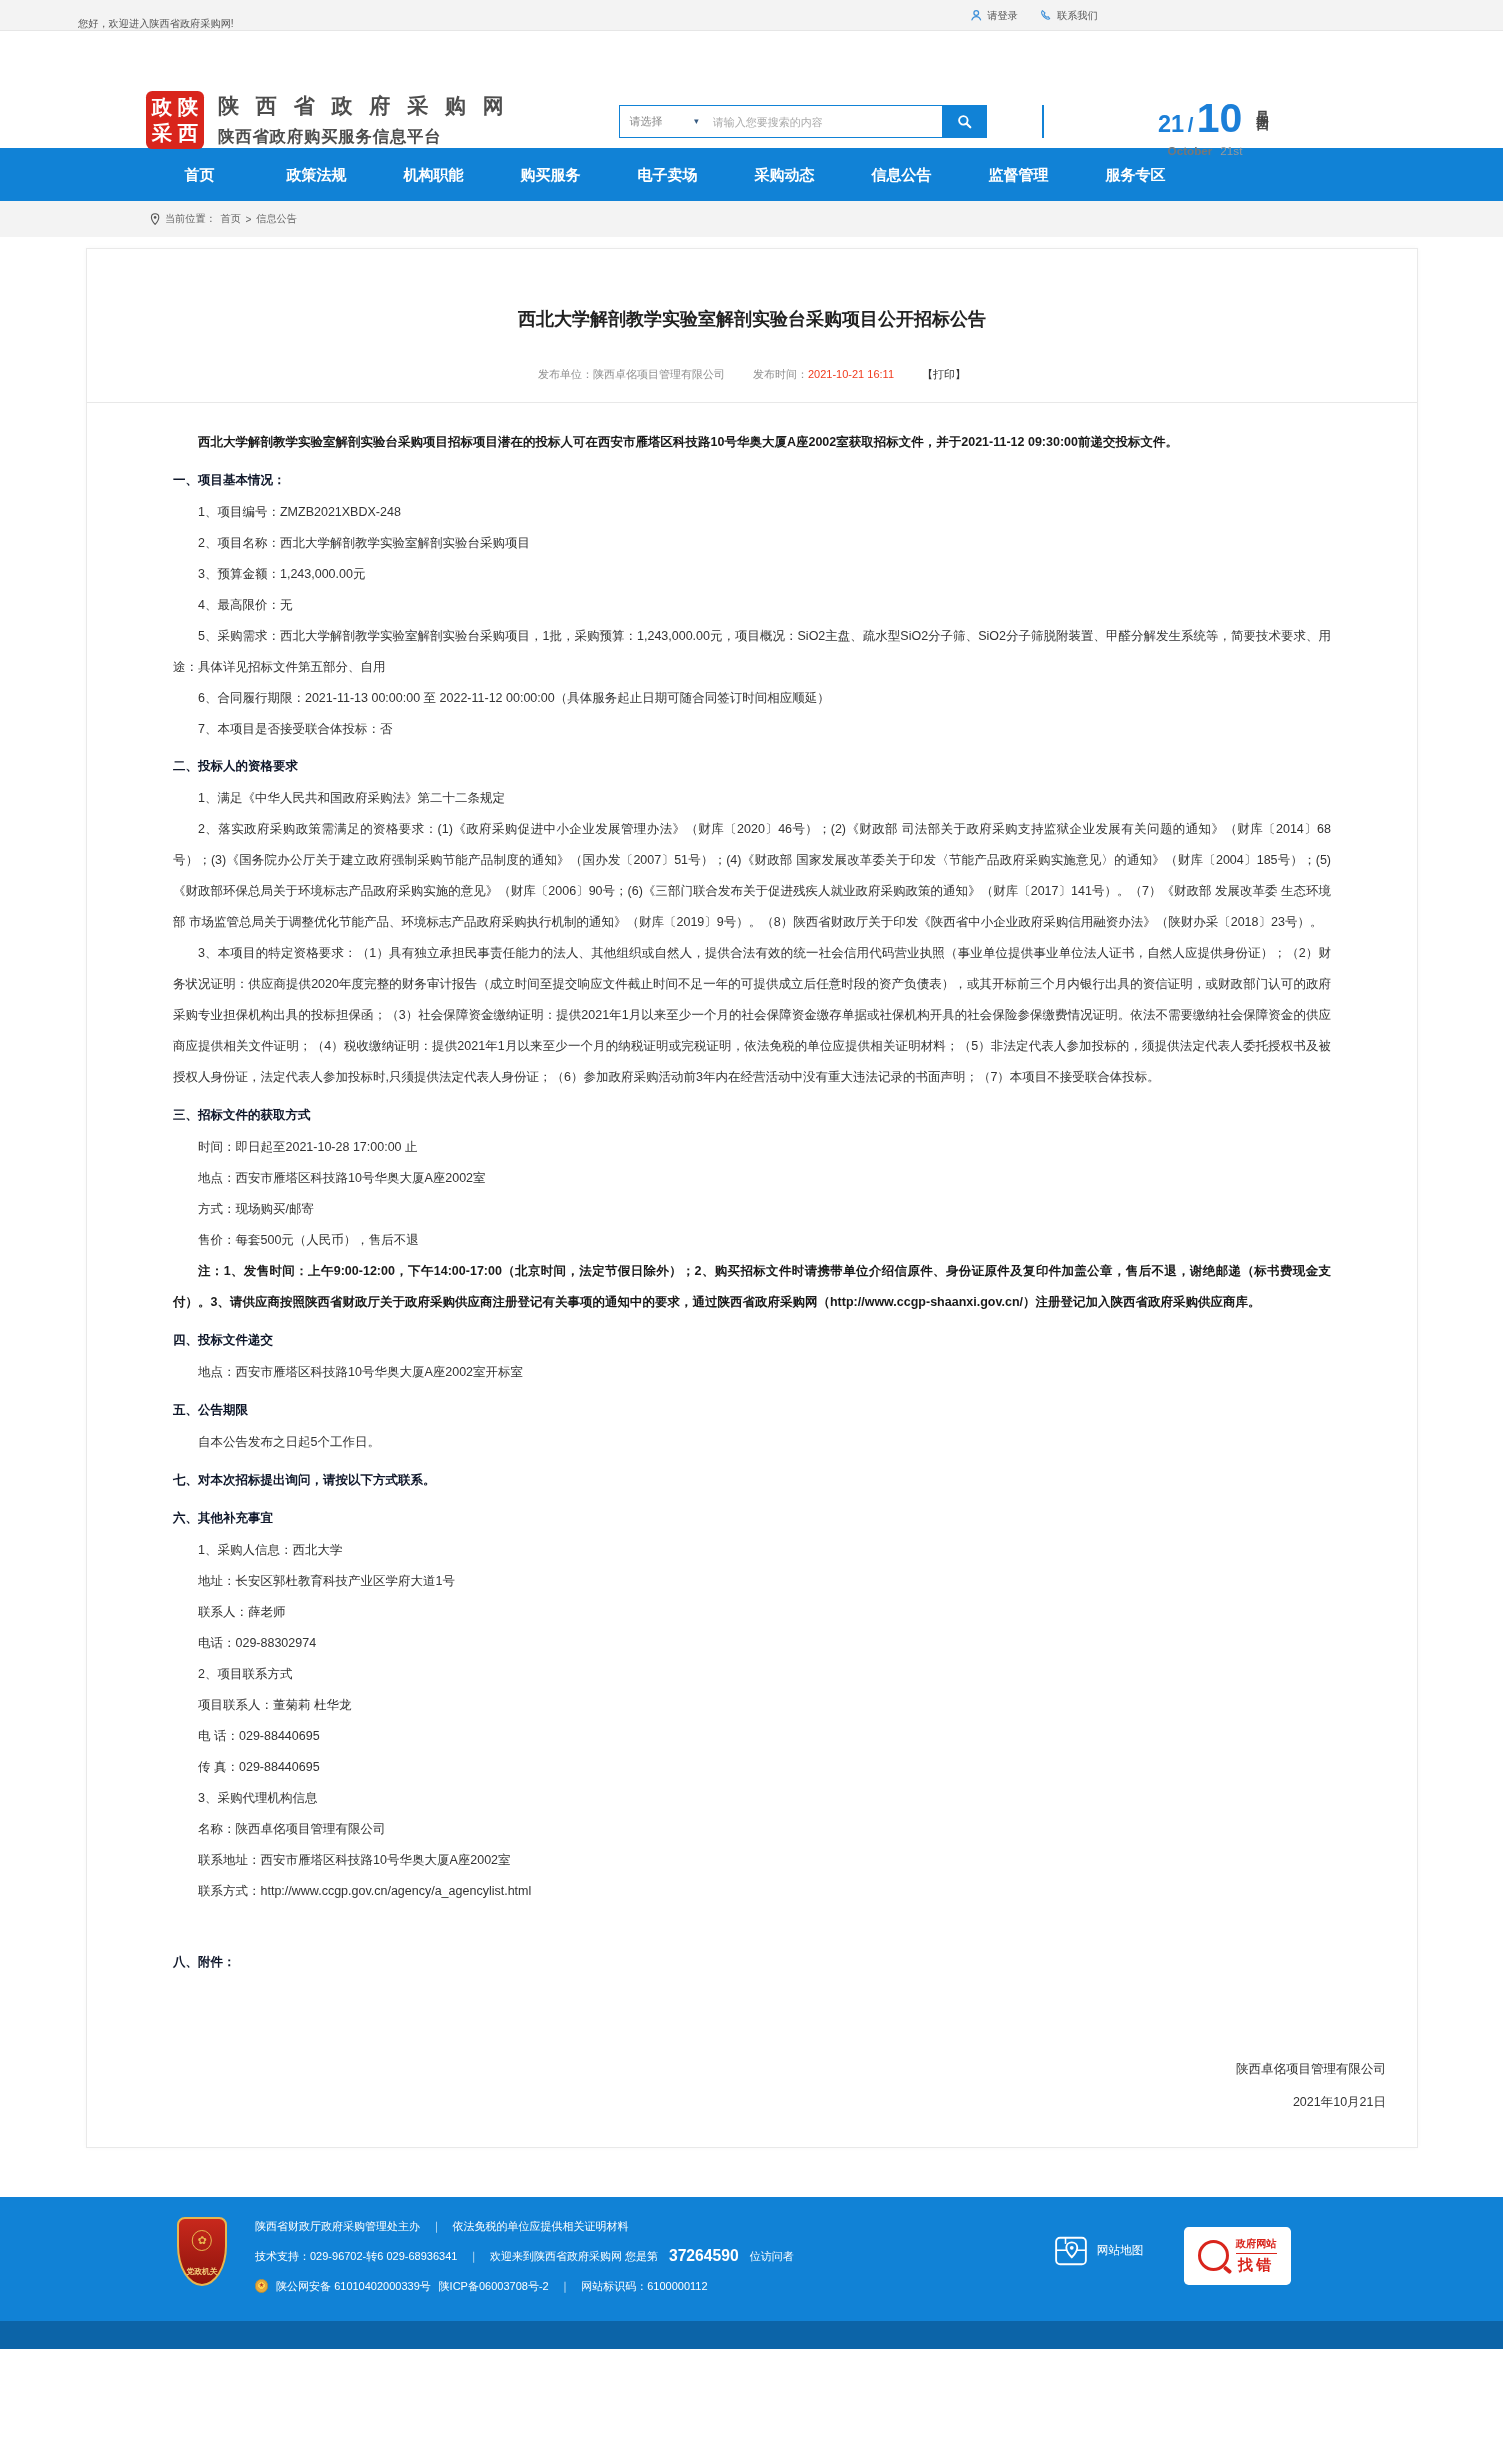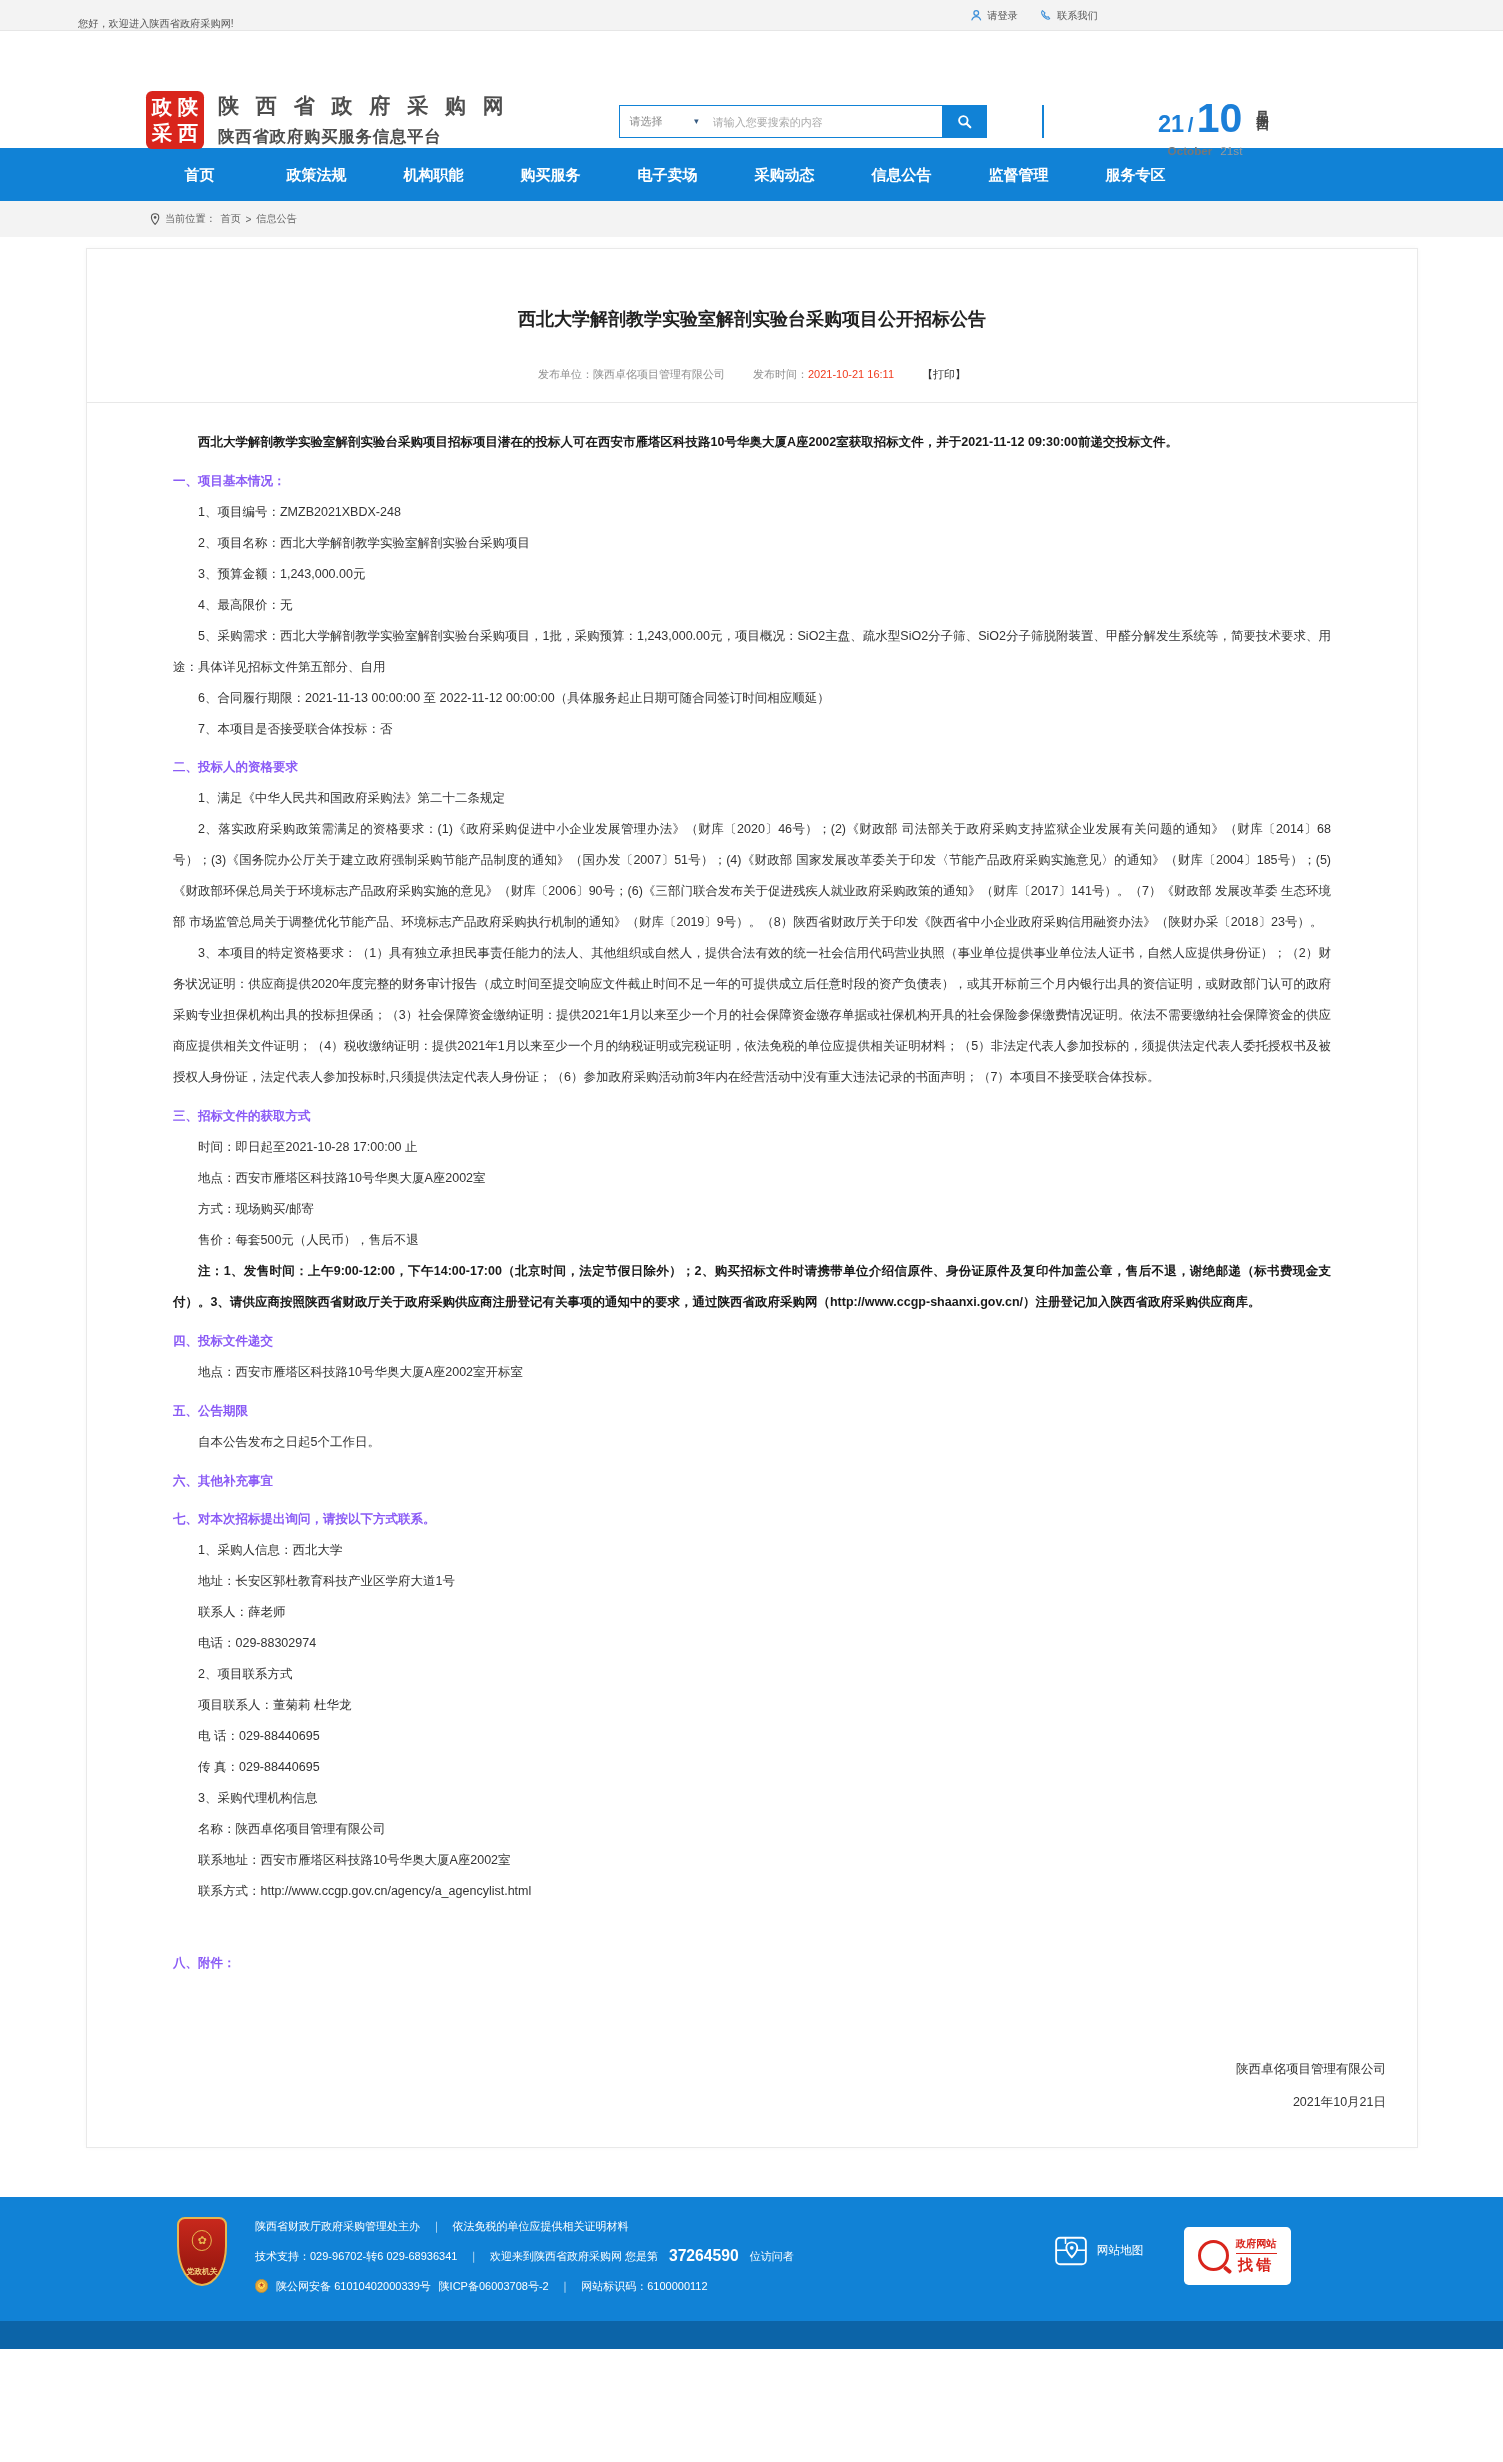--- a/index.html
+++ b/index.html
@@ -51,21 +51,21 @@
   .main-wrap { background:#fff; padding:11px 0 49px 0; }
   .card { width:1332px; margin:0 auto; background:#fff; border:0.8px solid #e9e9e9; box-shadow:0 0 4.7px rgba(0,0,0,.03); }
   .card-head { padding:58px 86px 20.4px 86px; border-bottom:0.8px solid #e8e8e8; }
   .art-title { text-align:center; font-size:18px; font-weight:bold; color:#222; }
   .art-meta { margin-top:36px; text-align:center; font-size:11px; color:#8f8f8f; }
   .art-meta .seg { margin:0 12.5px; }
   .art-meta .red { color:#f03b1d; }
   .art-meta .print { color:#333; cursor:pointer; }
   .card-body { padding:23.5px 86px 23.5px 86px; }
   .para { font-size:12.5px; color:#333; line-height:31px; text-indent:2em; margin:0; text-align:justify; }
-  .para.heading { font-weight:bold; color:#8b5cf6; text-indent:0; margin-top:7.8px; }
+  .para.heading { font-weight:bold; color:#0f172a; text-indent:0; margin-top:7.8px;font-family:Liberation Mono, monospace; }
   .para.lead, .para.note { font-weight:bold; color:#1a1a1a; }
   .para.gap-top { margin-top:41px; }
   .signature { margin-top:50px; margin-bottom:28px; text-align:right; padding-right:31px; font-size:12.5px; color:#333; line-height:33px; }
 
   
   .footer { background:#1182d6; position:relative; height:124px; color:#fff; }
   .f-left { position:absolute; left:177px; top:20.4px; }
   .shield { width:50px; height:69px; background:linear-gradient(#c8281c,#8f140c); border:2.3px solid #e8b64e; border-radius:7.8px 7.8px 50% 50% / 7.8px 7.8px 58% 58%; position:relative; }
   .shield .emblem { position:absolute; left:50%; top:11px; transform:translateX(-50%); width:20.4px; height:20.4px; border-radius:50%; border:1.6px solid #e8b64e; display:flex; align-items:center; justify-content:center; color:#e8b64e; font-size:11px; }
   .shield .s-label { position:absolute; left:0; right:0; bottom:7.8px; text-align:center; color:#f3cd7a; font-size:7.8px; font-weight:bold; }
@@ -204,22 +204,22 @@
         <div class="para heading">三、招标文件的获取方式</div>
         <div class="para item">时间：即日起至2021-10-28 17:00:00 止</div>
         <div class="para item">地点：西安市雁塔区科技路10号华奥大厦A座2002室</div>
         <div class="para item">方式：现场购买/邮寄</div>
         <div class="para item">售价：每套500元（人民币），售后不退</div>
         <div class="para note">注：1、发售时间：上午9:00-12:00，下午14:00-17:00（北京时间，法定节假日除外）；2、购买招标文件时请携带单位介绍信原件、身份证原件及复印件加盖公章，售后不退，谢绝邮递（标书费现金支付）。3、请供应商按照陕西省财政厅关于政府采购供应商注册登记有关事项的通知中的要求，通过陕西省政府采购网（http://www.ccgp-shaanxi.gov.cn/）注册登记加入陕西省政府采购供应商库。</div>
         <div class="para heading">四、投标文件递交</div>
         <div class="para item">地点：西安市雁塔区科技路10号华奥大厦A座2002室开标室</div>
         <div class="para heading">五、公告期限</div>
         <div class="para item">自本公告发布之日起5个工作日。</div>
+        <div class="para heading">七、对本次招标提出询问，请按以下方式联系。</div>
         <div class="para heading">六、其他补充事宜</div>
-        <div class="para heading">七、对本次招标提出询问，请按以下方式联系。</div>
         <div class="para item">1、采购人信息：西北大学</div>
         <div class="para item">地址：长安区郭杜教育科技产业区学府大道1号</div>
         <div class="para item">联系人：薛老师</div>
         <div class="para item">电话：029-88302974</div>
         <div class="para item">2、项目联系方式</div>
         <div class="para item">项目联系人：董菊莉 杜华龙</div>
         <div class="para item">电 话：029-88440695</div>
         <div class="para item">传 真：029-88440695</div>
         <div class="para item">3、采购代理机构信息</div>
         <div class="para item">名称：陕西卓佲项目管理有限公司</div>

